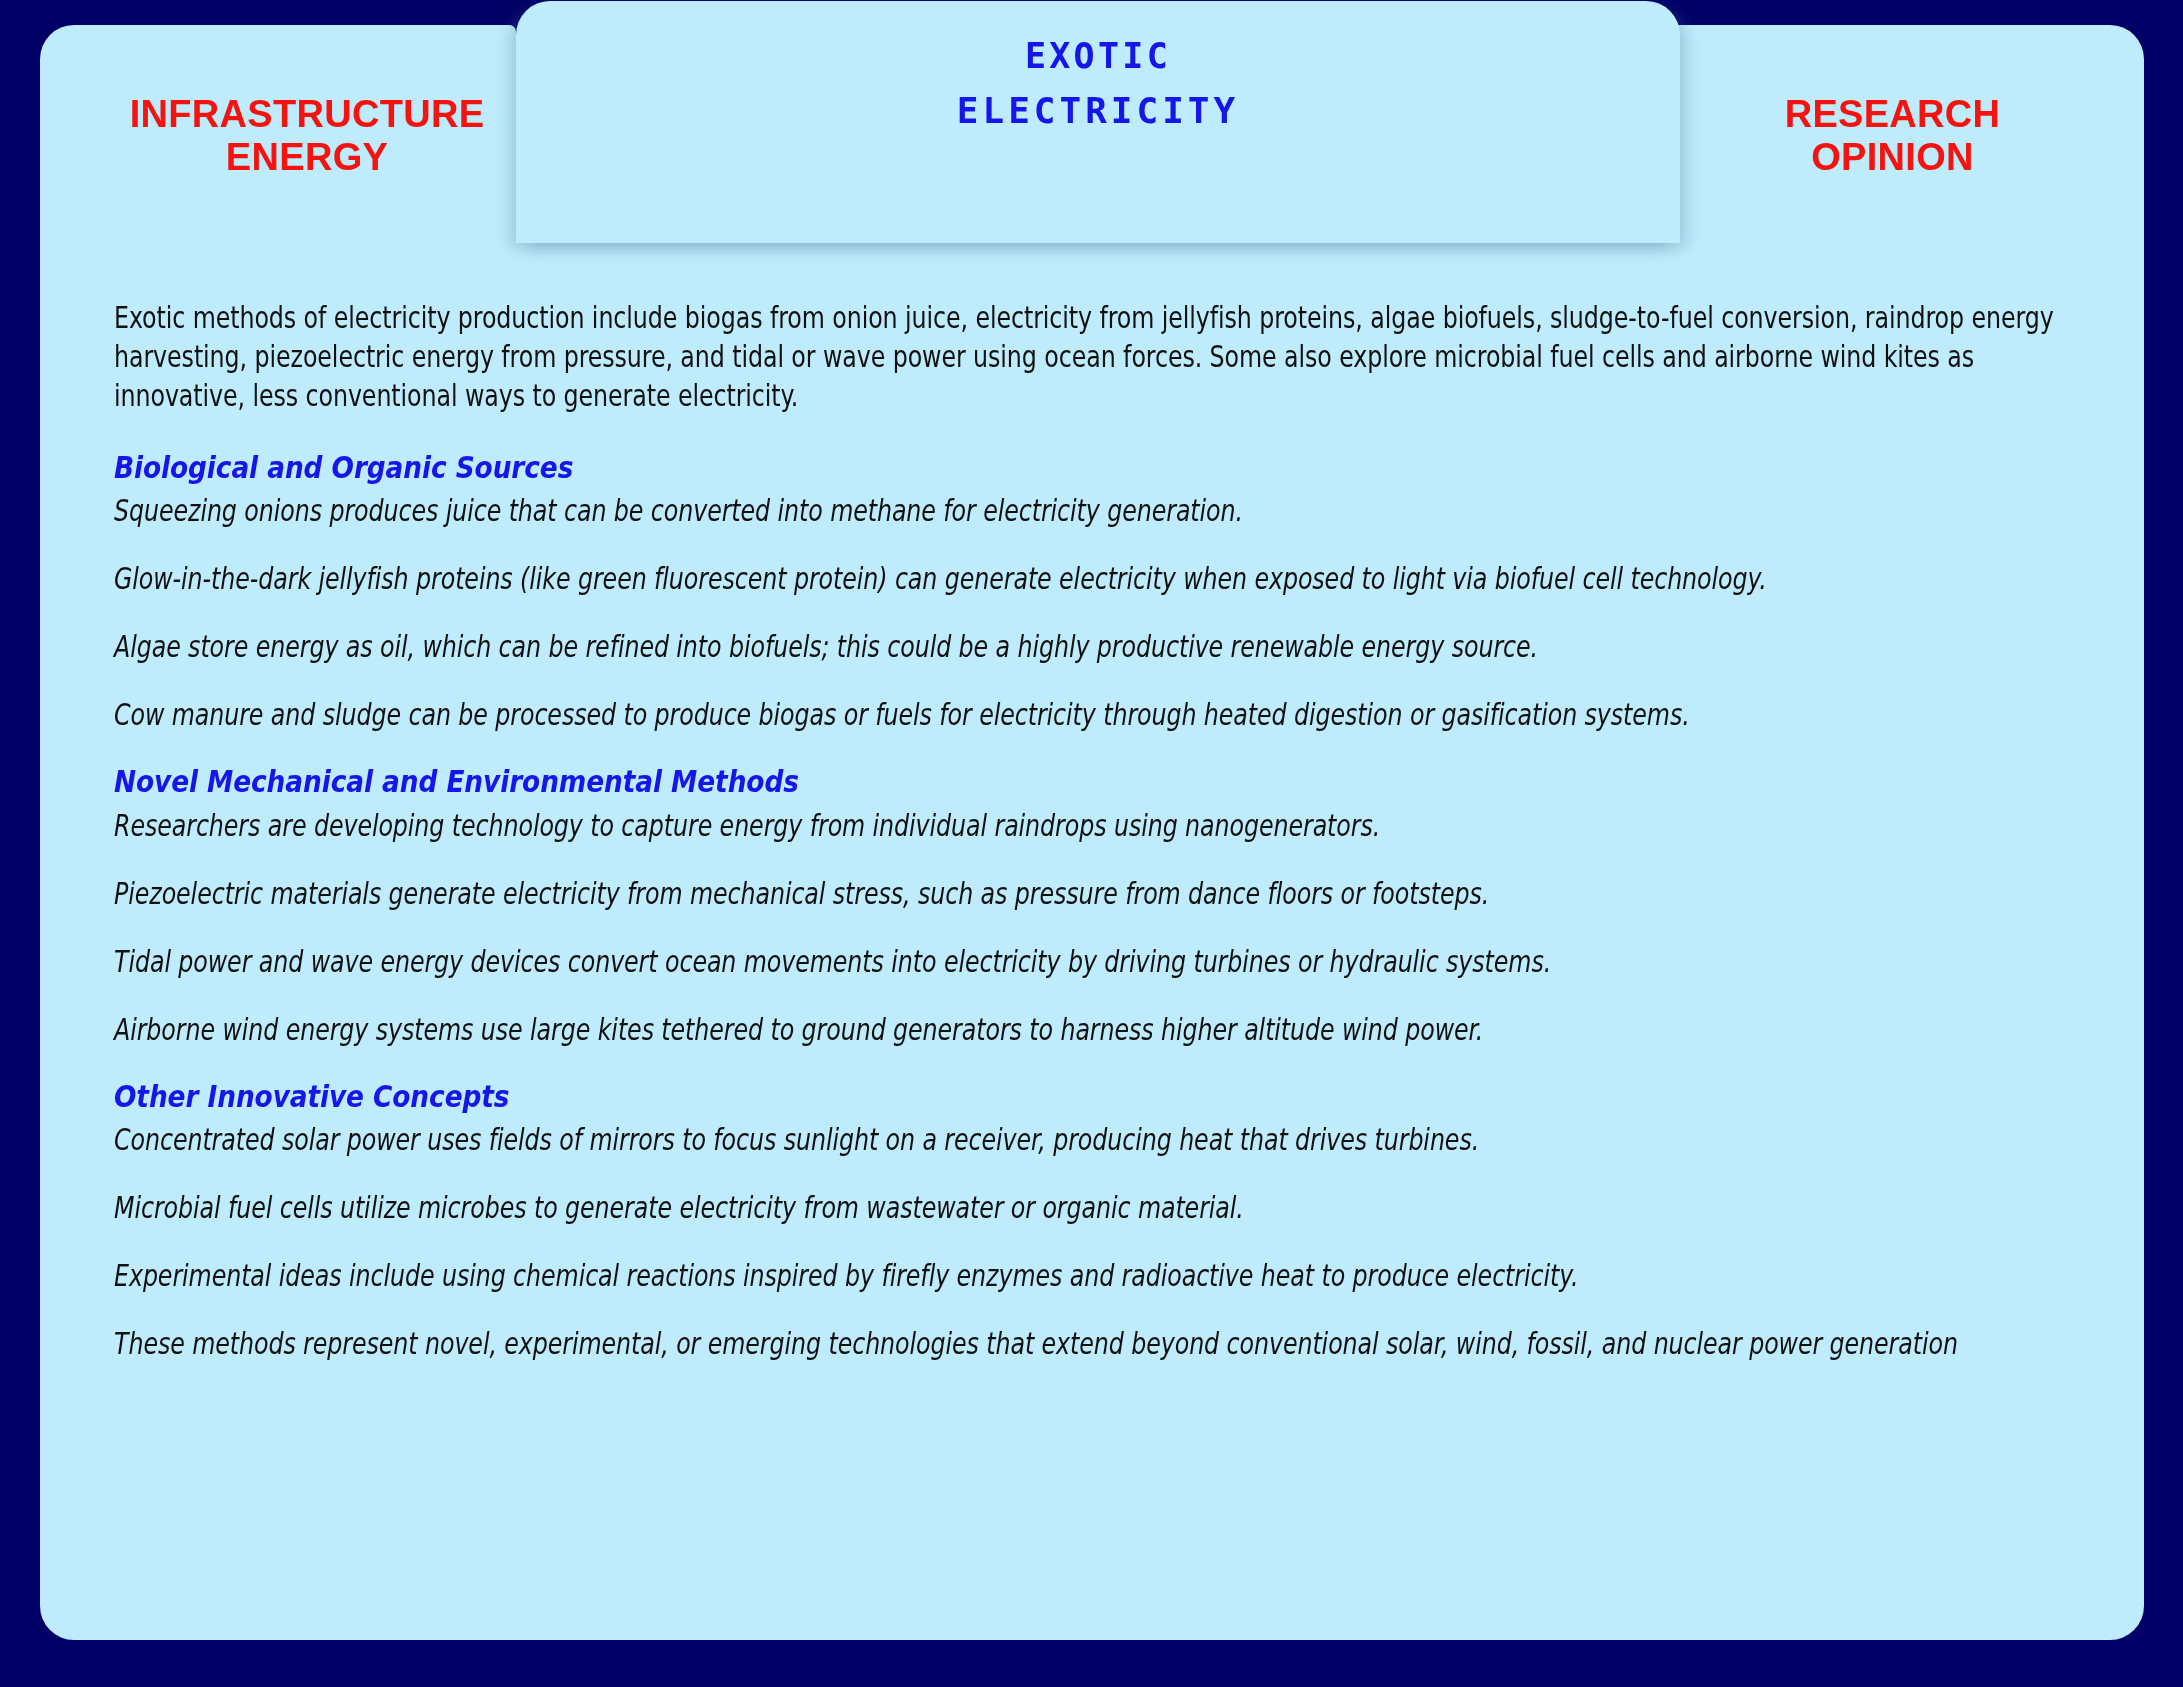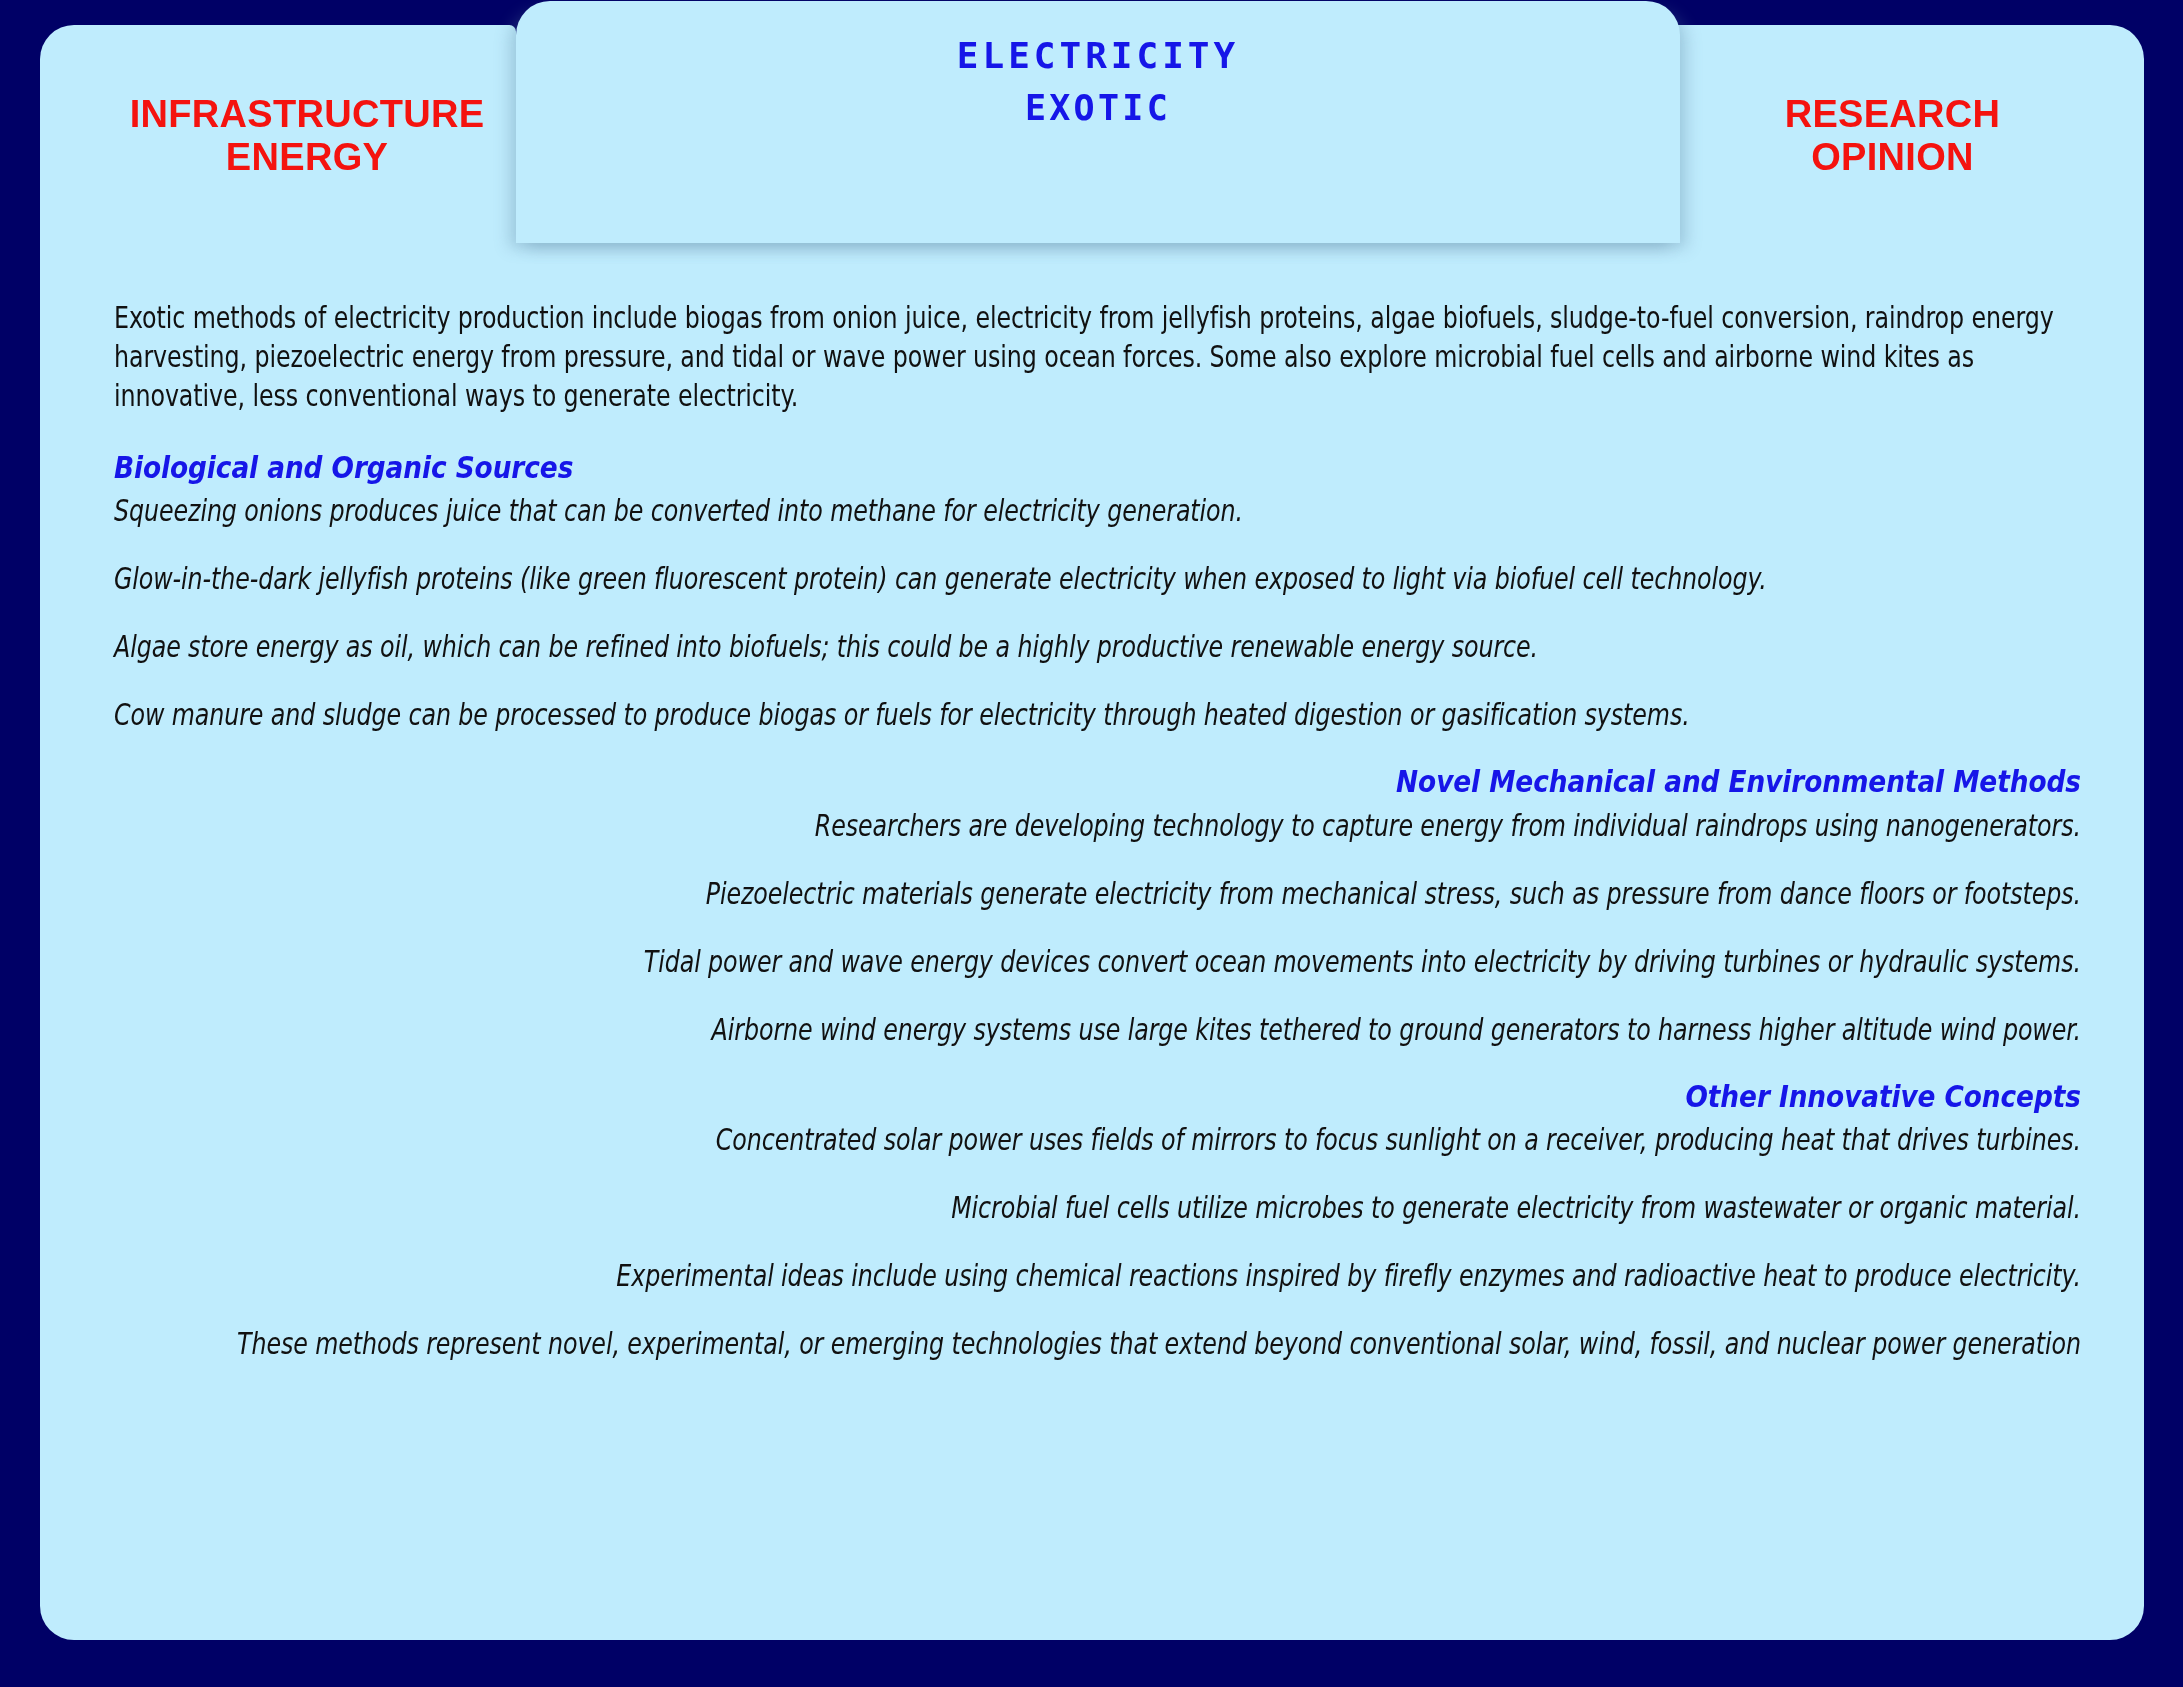--- a/index.html
+++ b/index.html
@@ -164,40 +164,40 @@
     line-height: 1.28;
     color: #1616E8;
     margin: 0 0 4px 0;
     letter-spacing: -0.1px;
     transform: scaleX(0.88);
     transform-origin: left center;
     width: 113%;
   }
 
   .section { margin: 0; font-style: italic; }
-  .section + .section { margin-top: 9.3px; text-align: right; }
+  .section + .section { margin-top: 9.3px; }
   .after-heading { margin-top: 0; }
 </style>
 </head>
 <body>
 
 <div id="page">
 
   <div class="tab" id="tab-left"></div>
   <div class="tab" id="tab-center"></div>
   <div class="tab" id="tab-right"></div>
 
   <div id="content-panel"></div>
 
   <div class="corner-label" id="label-infrastructure">INFRASTRUCTURE
 ENERGY</div>
 
   <div id="center-title-wrap">
+    <span id="title-main">Exotic</span>
     <span id="title-sub">electricity</span>
-    <span id="title-main">Exotic</span>
   </div>
 
   <div class="corner-label" id="label-research">RESEARCH
 OPINION</div>
 
   <div id="article">
 
     <p class="para lead">Exotic methods of electricity production include biogas from onion juice, electricity from jellyfish proteins, algae biofuels, sludge-to-fuel conversion, raindrop energy harvesting, piezoelectric energy from pressure, and tidal or wave power using ocean forces. Some also explore microbial fuel cells and airborne wind kites as innovative, less conventional ways to generate electricity.</p>
 
     <div class="section">

